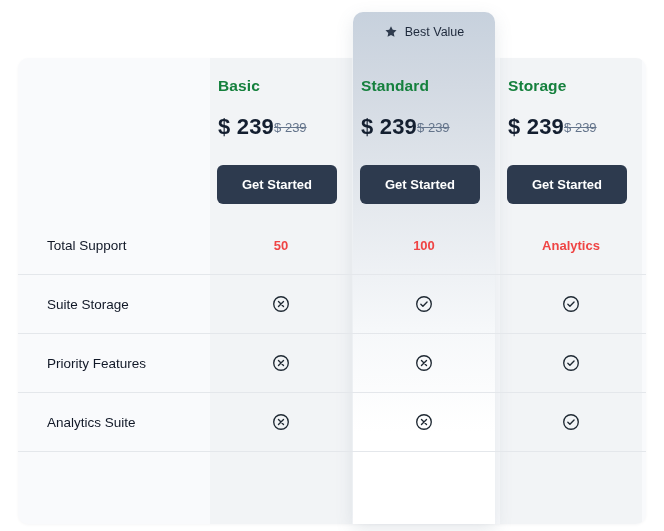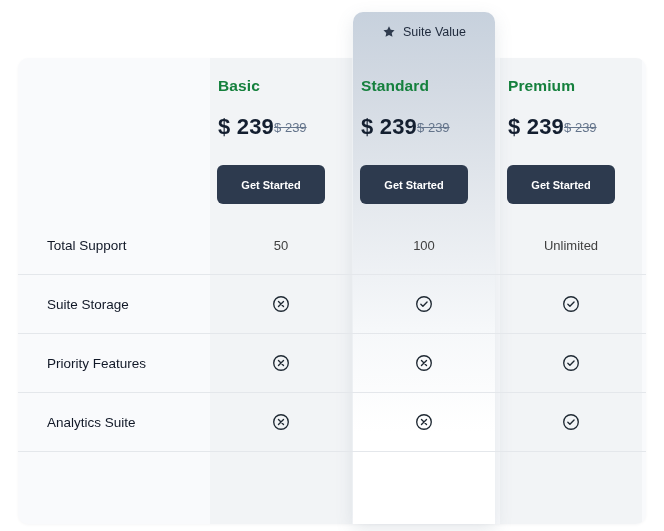--- a/index.html
+++ b/index.html
@@ -23,31 +23,31 @@
   .badge .txt{font-size:12.5px;font-weight:500;color:#1e293b;}
 
   
   .content{position:absolute;left:18px;top:58px;width:628px;height:466px;z-index:3;}
   .plan{position:absolute;top:0;width:142px;height:158px;padding:0;box-sizing:border-box;}
   .plan.c0{left:192px}.plan.c1{left:335px}.plan.c2{left:482px}
   .plan-name{position:absolute;left:8px;top:19px;font-size:15.5px;font-weight:700;color:#15803d;letter-spacing:.1px;}
   .price-row{position:absolute;left:8px;top:56px;display:flex;align-items:center;gap:0;white-space:nowrap;}
   .price{font-size:22px;font-weight:800;color:#141f30;letter-spacing:.2px;}
   .old-price{font-size:13px;font-weight:500;color:#64748b;text-decoration:line-through;}
-  .cta{position:absolute;left:7px;top:107px;width:108px;height:39px;border:none;border-radius:6px;
-       background:#2d3a4e;color:#ffffff;font-family:inherit;font-size:11px;font-weight:600;cursor:pointer;}
+  .cta{position:absolute;left:7px;top:107px;width:120px;height:39px;border:none;border-radius:6px;
+       background:#2d3a4e;color:#ffffff;font-family:inherit;font-size:13px;font-weight:600;cursor:pointer;}
 
   
   .rows{position:absolute;left:0;top:158px;width:628px;}
   .frow{position:relative;height:59px;border-bottom:1px solid #e4e7eb;box-sizing:border-box;}
   .flabel{position:absolute;left:29px;top:50%;transform:translateY(-50%);
           font-size:13.5px;font-weight:500;color:#111827;}
   .fcell{position:absolute;top:0;width:142px;height:100%;display:flex;align-items:center;justify-content:center;}
   .fcell.c0{left:192px}.fcell.c1{left:335px}.fcell.c2{left:482px}
-  .fval{font-size:13px;font-weight:400;color:#404040;}
+  .fval{font-size:13px;font-weight:700;color:#ef4444;}
   .icon{display:flex;align-items:center;justify-content:center;}
 </style>
 </head>
 <body>
 
 <div class="stage">
 
   <div class="card">
     <div class="colbg c0"></div>
     <div class="colbg c1"></div>
@@ -55,21 +55,21 @@
   </div>
 
   <div class="band"></div>
 
   <div class="badge">
     <span class="star icon">
       <svg viewBox="0 0 24 24" width="14" height="14" fill="#2f3b4e" aria-hidden="true">
         <path d="M12 2.2l2.95 6.15 6.55.85-4.85 4.55 1.3 6.55L12 17.1l-5.95 3.2 1.3-6.55L2.5 9.2l6.55-.85z"></path>
       </svg>
     </span>
-    <span class="txt">Suite Value</span>
+    <span class="txt">Best Value</span>
   </div>
 
   <div class="content">
     <div id="plan-headers">
         <div class="plan c0">
     <div class="plan-name">Basic</div>
     <div class="price-row">
       <span class="price">$ 239</span>
       <span class="old-price">$ 239</span>
     </div>
@@ -77,39 +77,39 @@
   </div>
         <div class="plan c1">
     <div class="plan-name">Standard</div>
     <div class="price-row">
       <span class="price">$ 239</span>
       <span class="old-price">$ 239</span>
     </div>
     <button class="cta">Get Started</button>
   </div>
         <div class="plan c2">
-    <div class="plan-name">Premium</div>
+    <div class="plan-name">Storage</div>
     <div class="price-row">
       <span class="price">$ 239</span>
       <span class="old-price">$ 239</span>
     </div>
     <button class="cta">Get Started</button>
   </div>
       </div>
     <div id="feature-rows" class="rows">
         <div class="frow">
     <div class="flabel">Total Support</div>
   <div class="fcell c0">
             <span class="fval">50</span>
           </div>
           <div class="fcell c1">
             <span class="fval">100</span>
           </div>
           <div class="fcell c2">
-            <span class="fval">Unlimited</span>
+            <span class="fval">Analytics</span>
           </div>
         </div>
         <div class="frow">
     <div class="flabel">Suite Storage</div>
   <div class="fcell c0">
             <span class="icon">
               <svg viewBox="0 0 20 20" width="18" height="18">
                 <circle cx="10" cy="10" r="8.1" fill="none" stroke="#1f2933" stroke-width="1.5"></circle>
                 <path fill="none" stroke="#1f2933" stroke-width="1.5" stroke-linecap="round" stroke-linejoin="round" d="M7.2 7.2l5.6 5.6M12.8 7.2l-5.6 5.6"></path>
               </svg>

